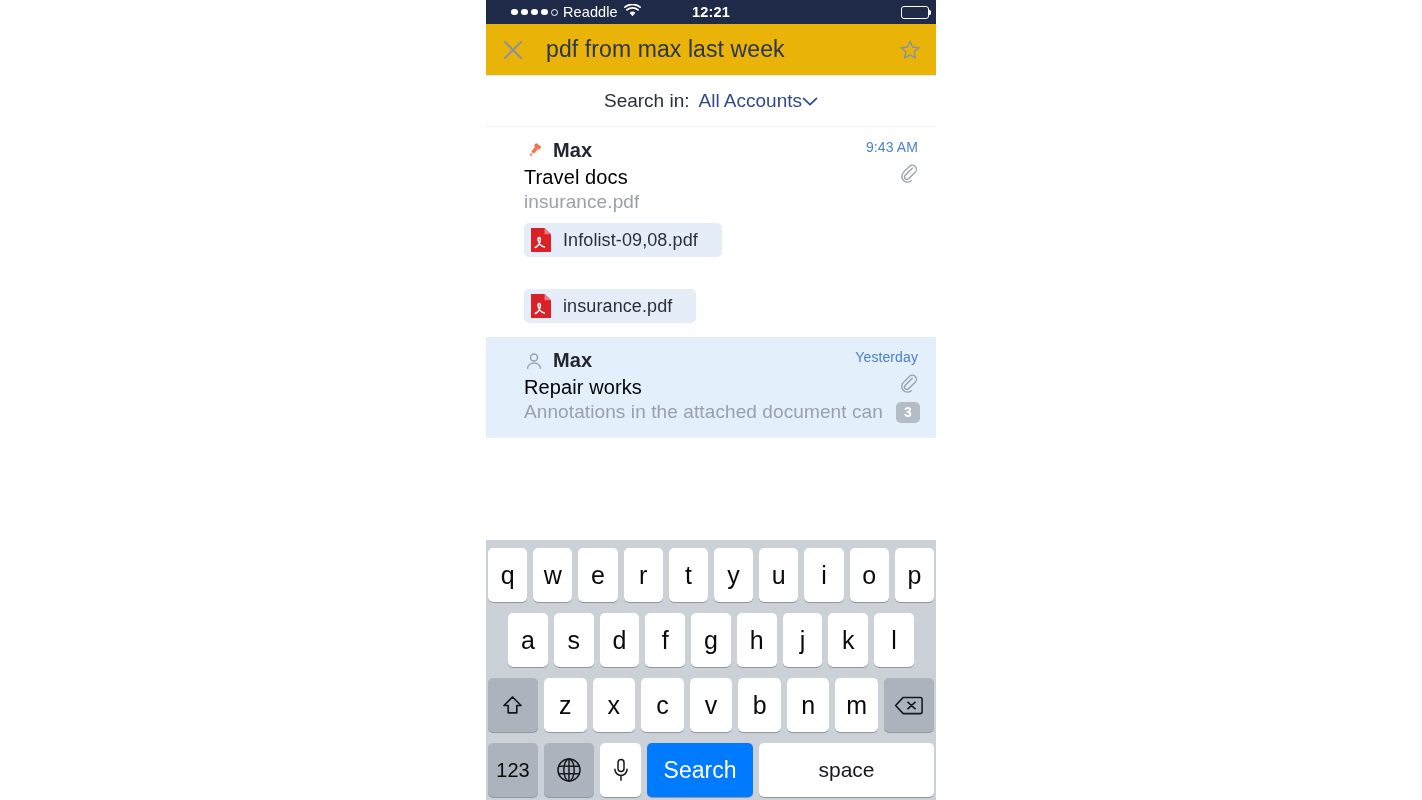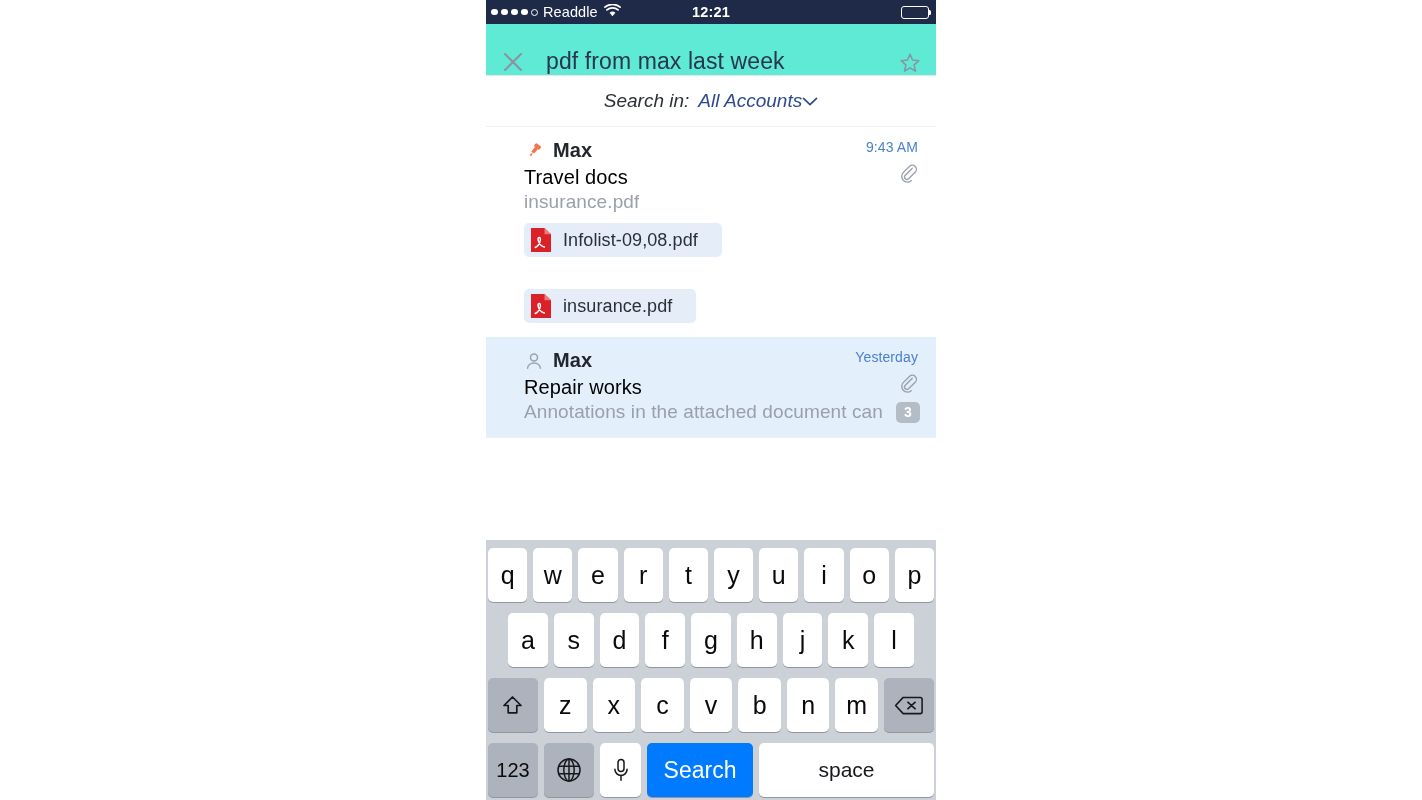--- a/index.html
+++ b/index.html
@@ -37,21 +37,21 @@
     background: #1e2a47;
     color: #ffffff;
     display: flex;
     align-items: center;
     font-size: 14.5px;
   }
   .sb-left {
     display: flex;
     align-items: center;
     gap: 5px;
-    padding-left: 5px;
+    padding-left: 25px;
   }
   .dots { display: flex; align-items: center; gap: 3.5px; }
   .dot {
     width: 6.5px; height: 6.5px; border-radius: 50%;
     background: #ffffff;
   }
   .dot.empty {
     background: transparent;
     border: 1.2px solid #ffffff;
     box-sizing: border-box;
@@ -92,24 +92,24 @@
     right: -3.4px; top: 3.6px;
     width: 2.2px; height: 5px;
     background: #ffffff;
     border-radius: 0 1.5px 1.5px 0;
   }
 
   
   .searchbar {
     position: relative;
     height: 52px;
-    background: #5eead4;
+    background: #eab308;
     border-bottom: 1px solid #e3e6ec;
     display: flex;
-    align-items: flex-end;
+    align-items: center;
     padding: 0 14px;
     box-sizing: border-box;
   }
   .close-icon { width: 26px; height: 26px; flex: 0 0 auto; }
   .search-value {
     flex: 1 1 auto;
     margin-left: 20px;
     font-size: 23px;
     color: #2b3550;
     letter-spacing: .1px;
@@ -121,21 +121,20 @@
   
   .scoperow {
     height: 50px;
     background: #ffffff;
     display: flex;
     align-items: center;
     justify-content: center;
     gap: 9px;
     font-size: 19px;
     border-bottom: 1px solid #eceff3;
-    font-style: italic;
   }
   .scope-label { color: #2b3038; }
   .scope-value {
     color: #2e4a8f;
     display: flex;
     align-items: center;
     gap: 0;
   }
 
   

